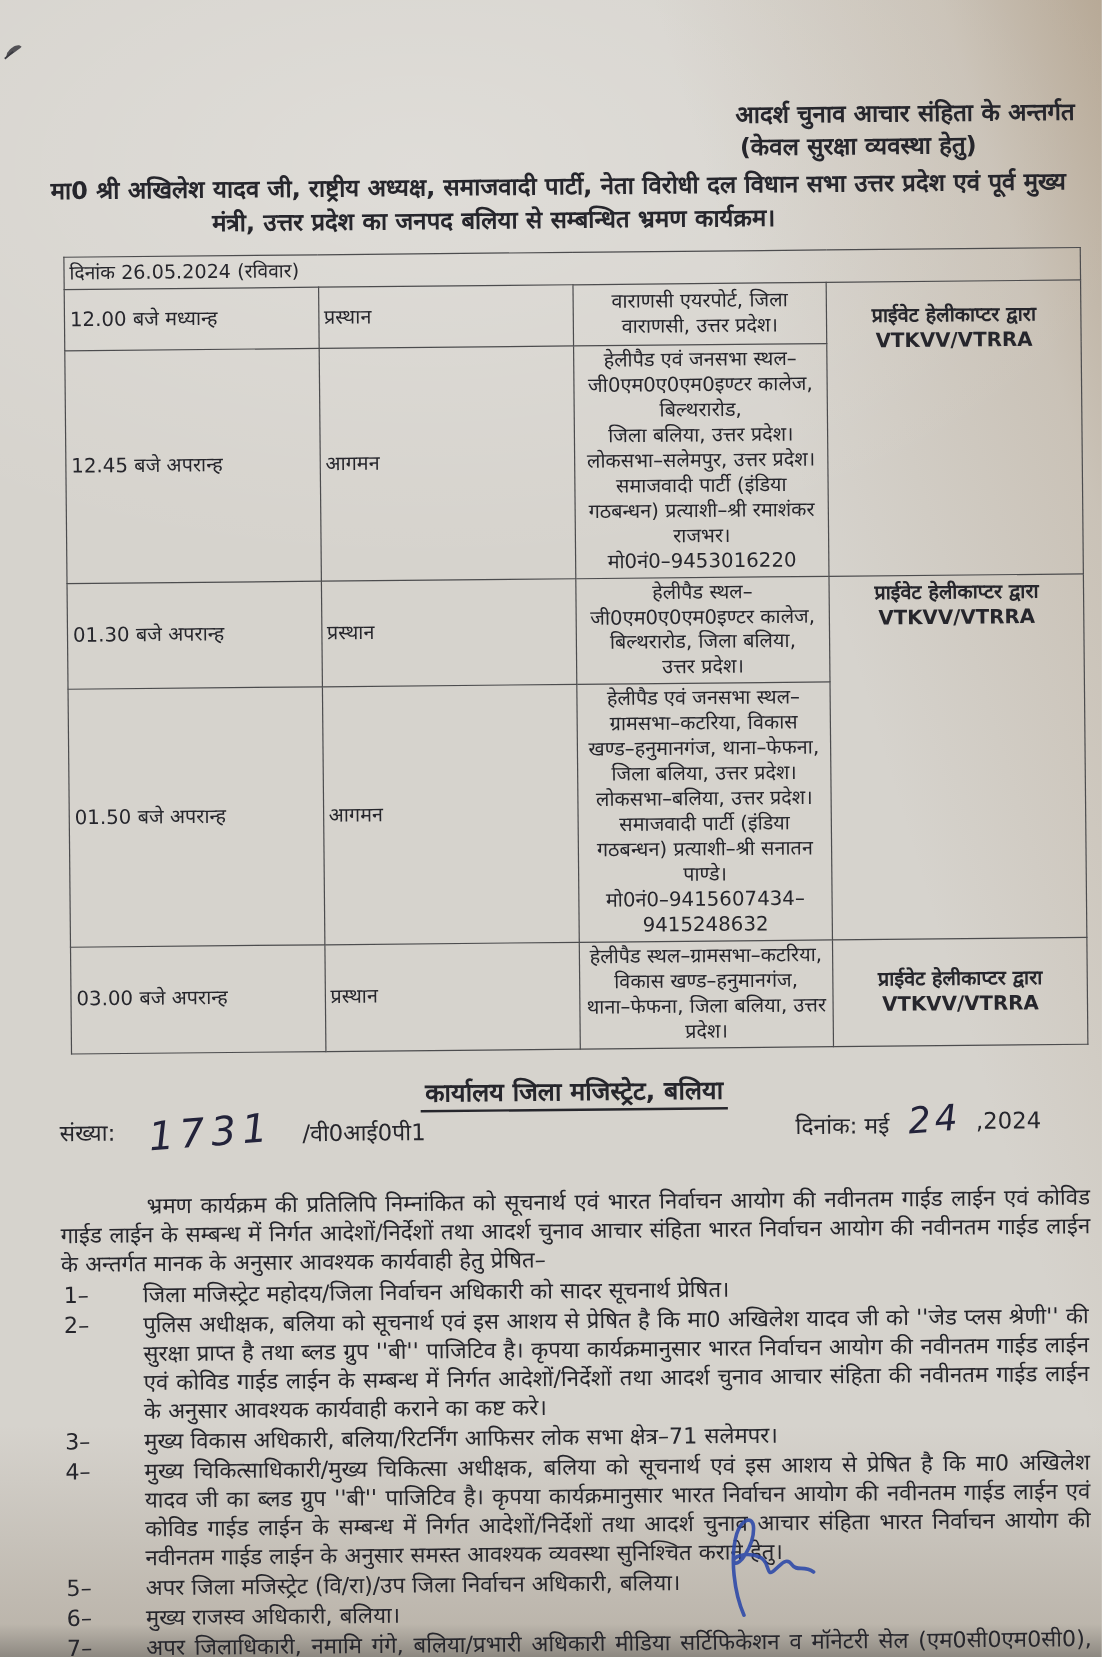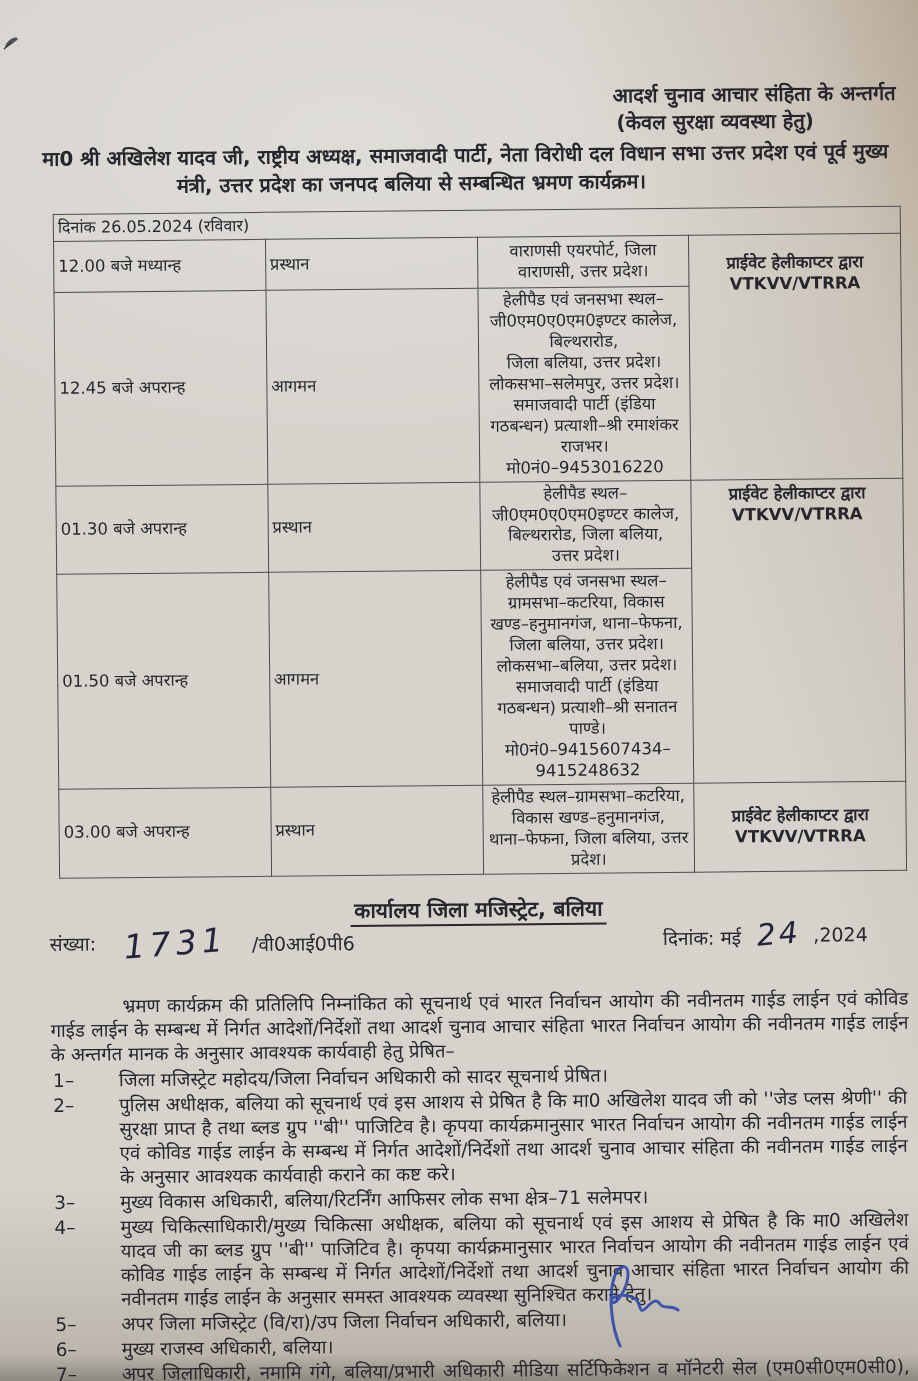--- a/index.html
+++ b/index.html
@@ -154,21 +154,21 @@
       </table>
 
     <div class="office-title">
       <span>कार्यालय जिला मजिस्ट्रेट, बलिया</span>
     </div>
 
     <div class="refline">
       <div class="ref-left">
         <span>संख्या:</span>
         <span class="hand hand-num">1731</span>
-        <span class="suffix">/वी0आई0पी6</span>
+        <span class="suffix">/वी0आई0पी1</span>
       </div>
       <div class="ref-right">
         <span>दिनांक: मई</span>
         <span class="hand hand-day">24</span>
         <span>,2024</span>
       </div>
     </div>
 
     <div class="body-text">
       <p class="intro">भ्रमण कार्यक्रम की प्रतिलिपि निम्नांकित को सूचनार्थ एवं भारत निर्वाचन आयोग की नवीनतम गाईड लाईन एवं कोविड गाईड लाईन के सम्बन्ध में निर्गत आदेशों/निर्देशों तथा आदर्श चुनाव आचार संहिता भारत निर्वाचन आयोग की नवीनतम गाईड लाईन के अन्तर्गत मानक के अनुसार आवश्यक कार्यवाही हेतु प्रेषित–</p>

